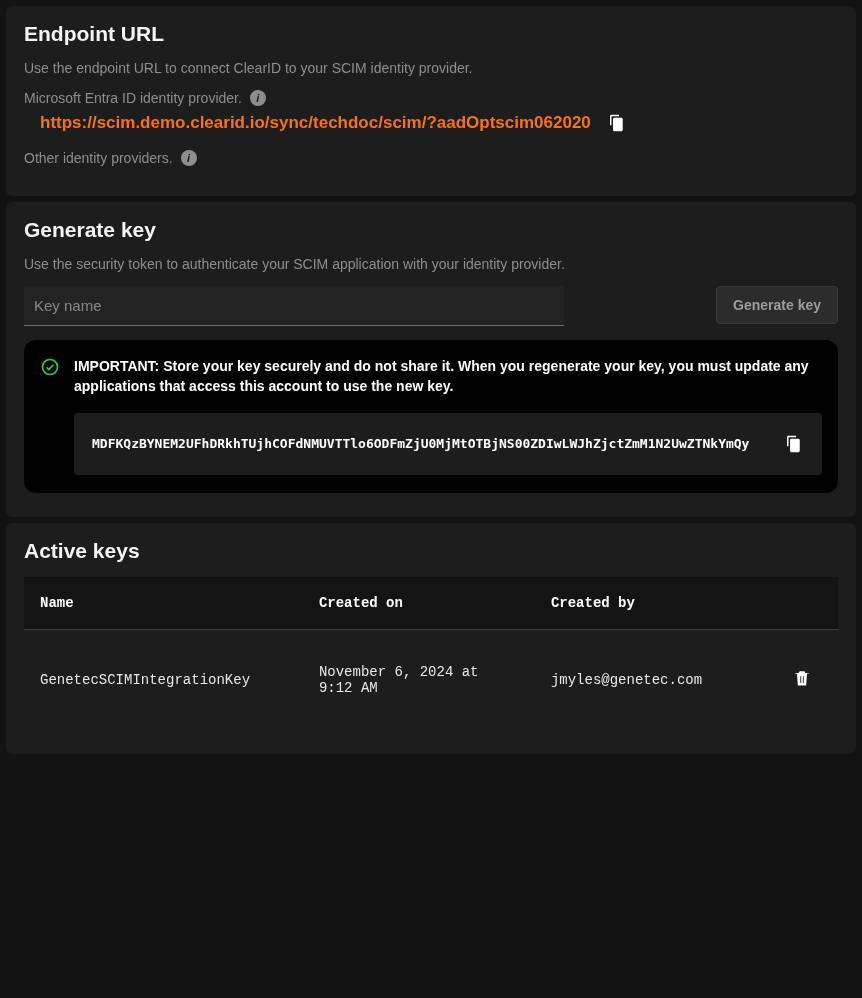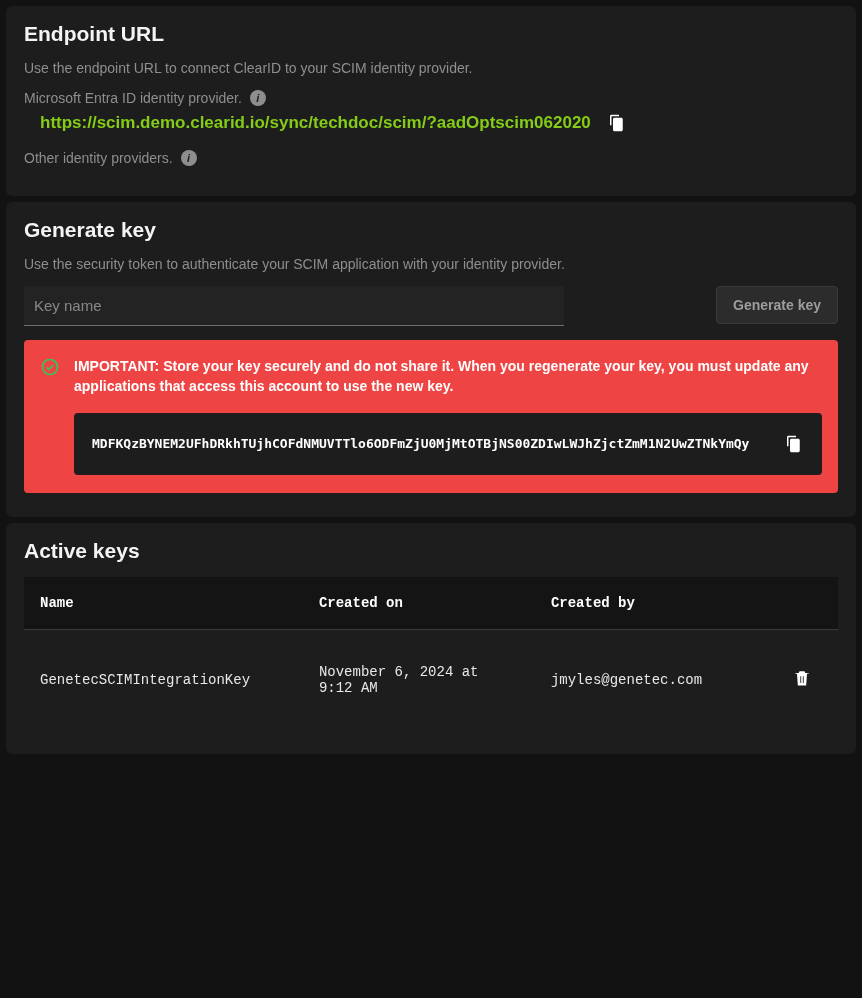--- a/index.html
+++ b/index.html
@@ -45,21 +45,21 @@
     font-style:italic;
     cursor:pointer;
   }
   .url-row{
     display:flex;align-items:center;gap:14px;
     padding-left:16px;
     margin-bottom:16px;
   }
   .url-row.wide{ justify-content:space-between; padding-right:10px;}
   .url-text{
-    color:#84cc16;font-size:17px;font-weight:600;
+    color:#f97316;font-size:17px;font-weight:600;
     word-break:break-all;
   }
   .copy-btn{
     width:22px;height:22px;
     display:flex;align-items:center;justify-content:center;
     cursor:pointer;
     color:#ffffff;
     flex-shrink:0;
   }
   .copy-btn svg{width:18px;height:18px;fill:currentColor;}
@@ -77,22 +77,22 @@
   }
   .key-input::placeholder{color:#888;}
   .spacer{flex:1;}
   .gen-btn{
     background:#2c2c2c;color:#9d9d9d;
     border:1px solid #3a3a3a;border-radius:4px;
     font-size:14px;font-weight:600;
     padding:10px 16px;cursor:pointer;
   }
   .alert{
-    background:#ef4444;
-    border-radius:4px;
+    background:#000000;
+    border-radius:12px;
     padding:16px 16px 18px 16px;
   }
   .alert-head{
     display:flex;gap:14px;align-items:flex-start;
     color:#ffffff;font-size:14px;font-weight:600;
     line-height:1.45;
   }
   .alert-head .check{
     flex-shrink:0;width:20px;height:20px;color:#33c75a;margin-top:1px;
   }

